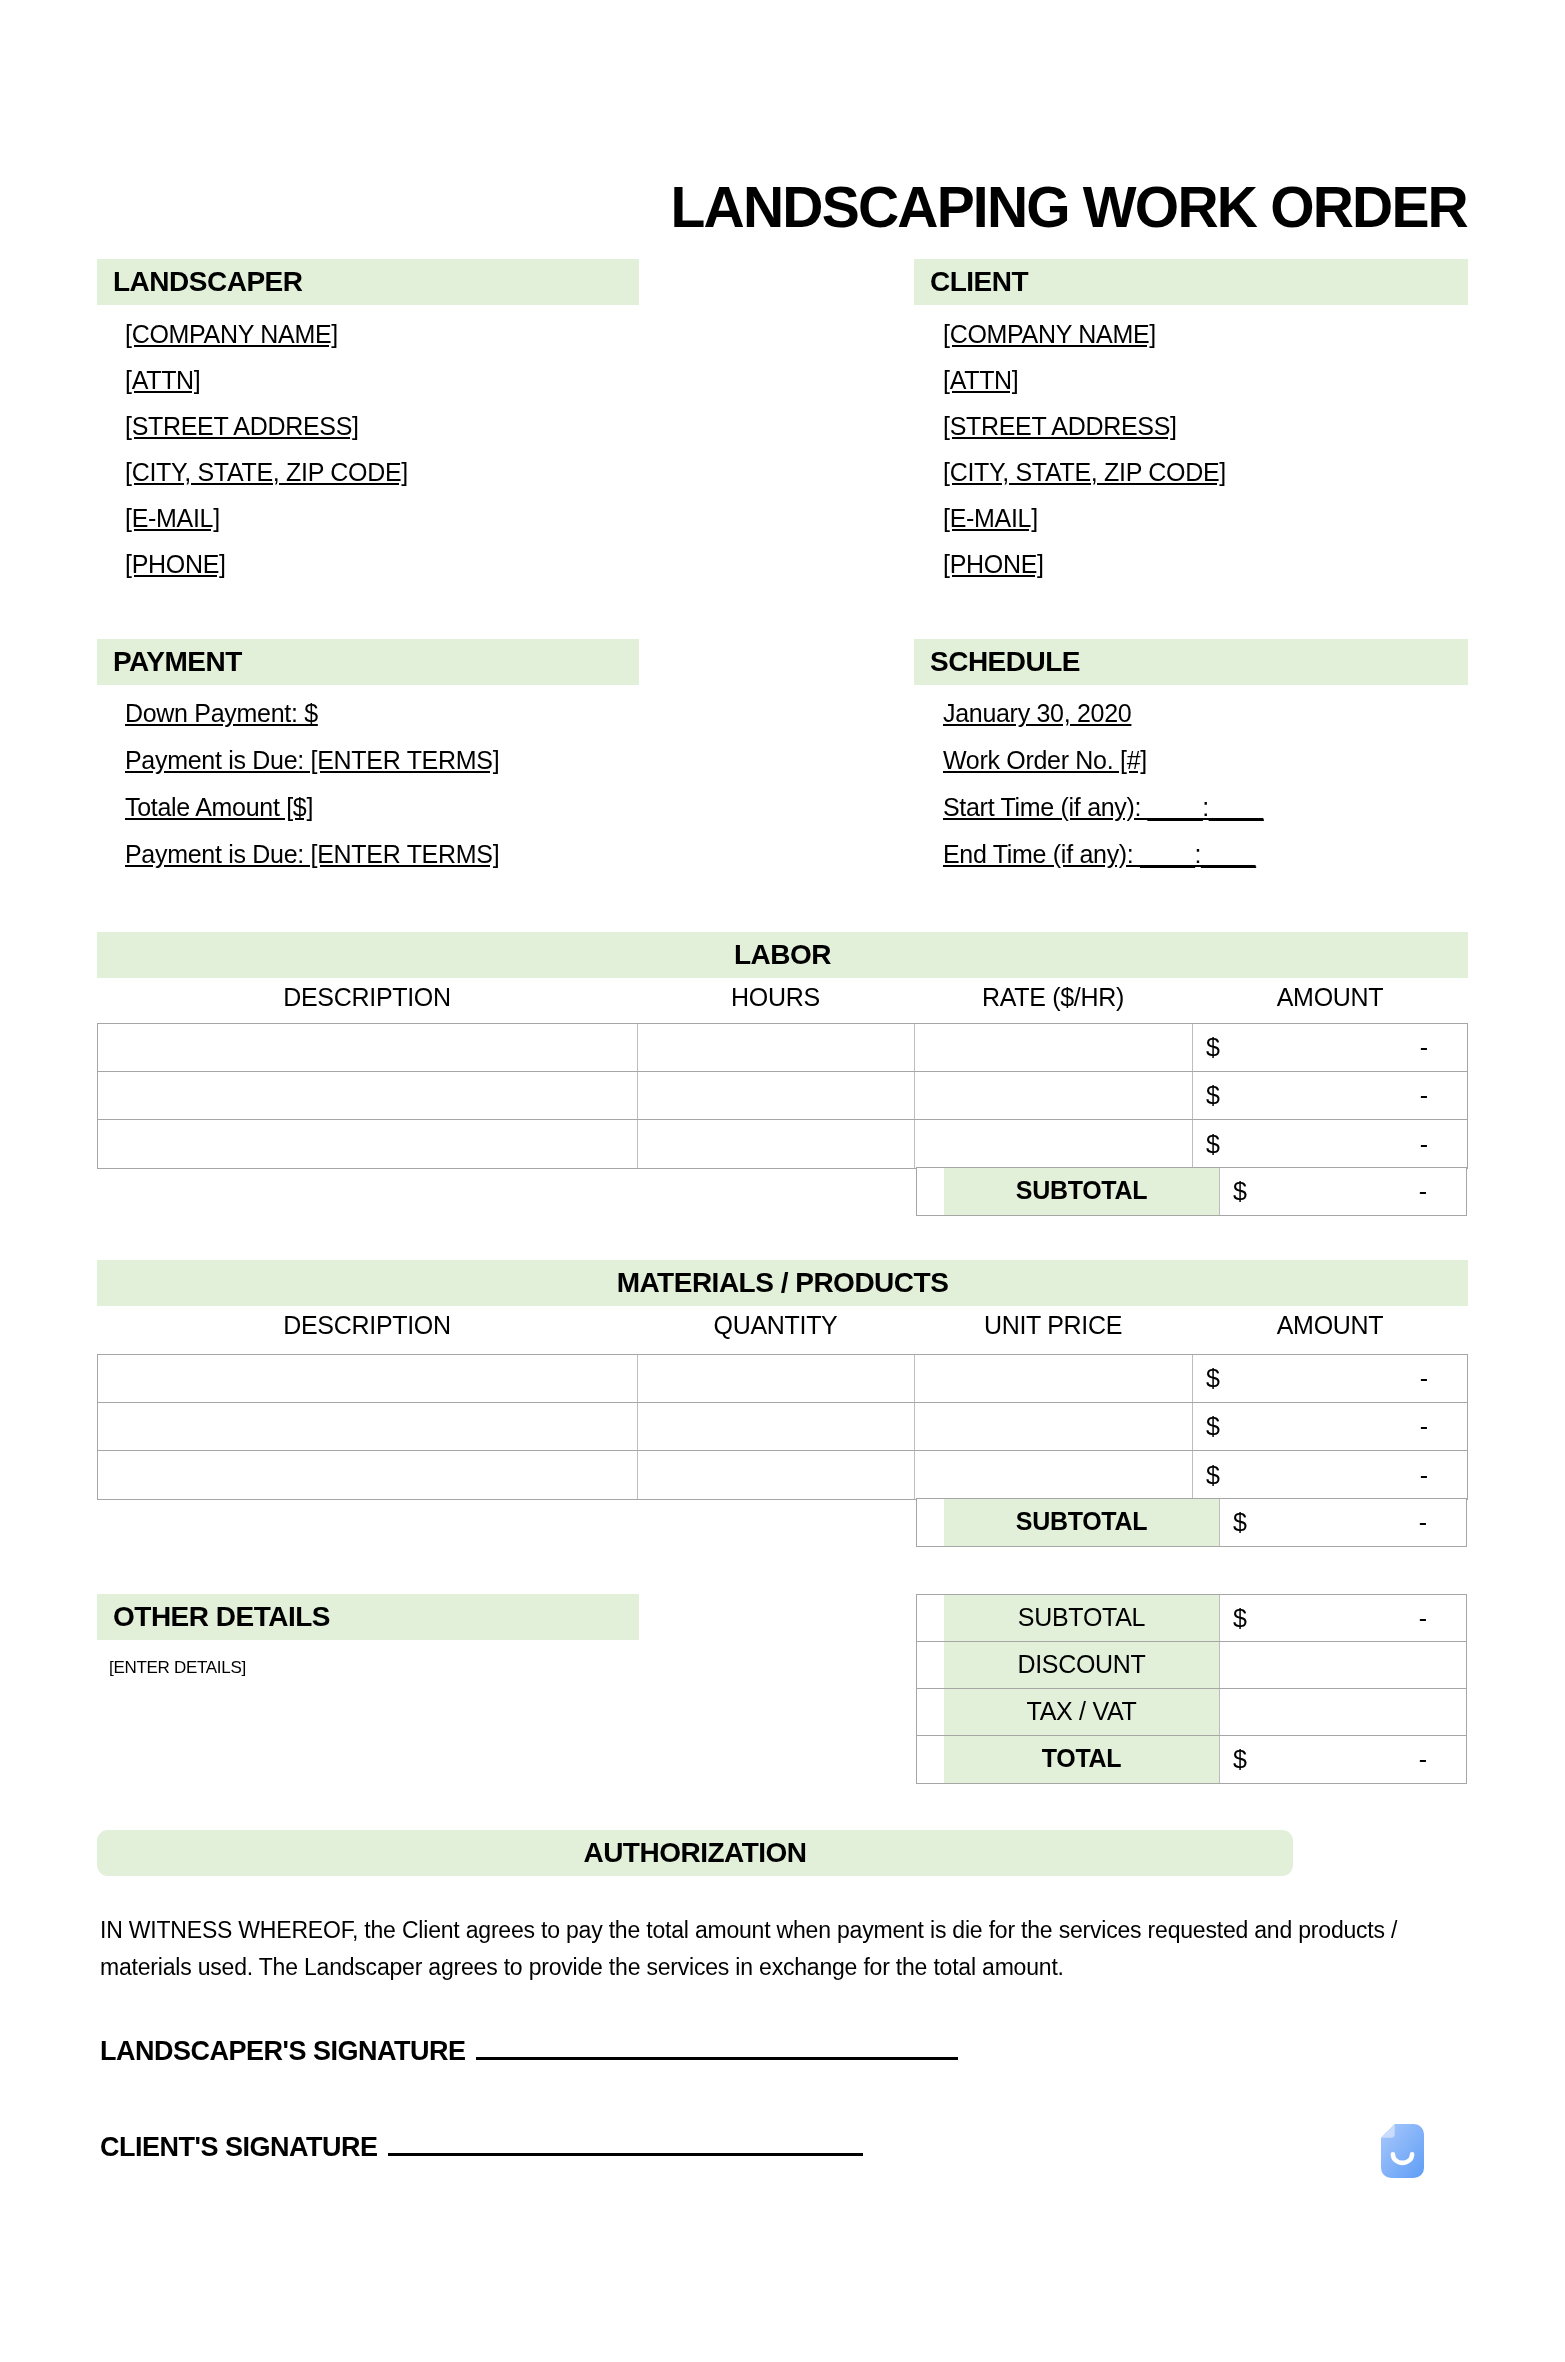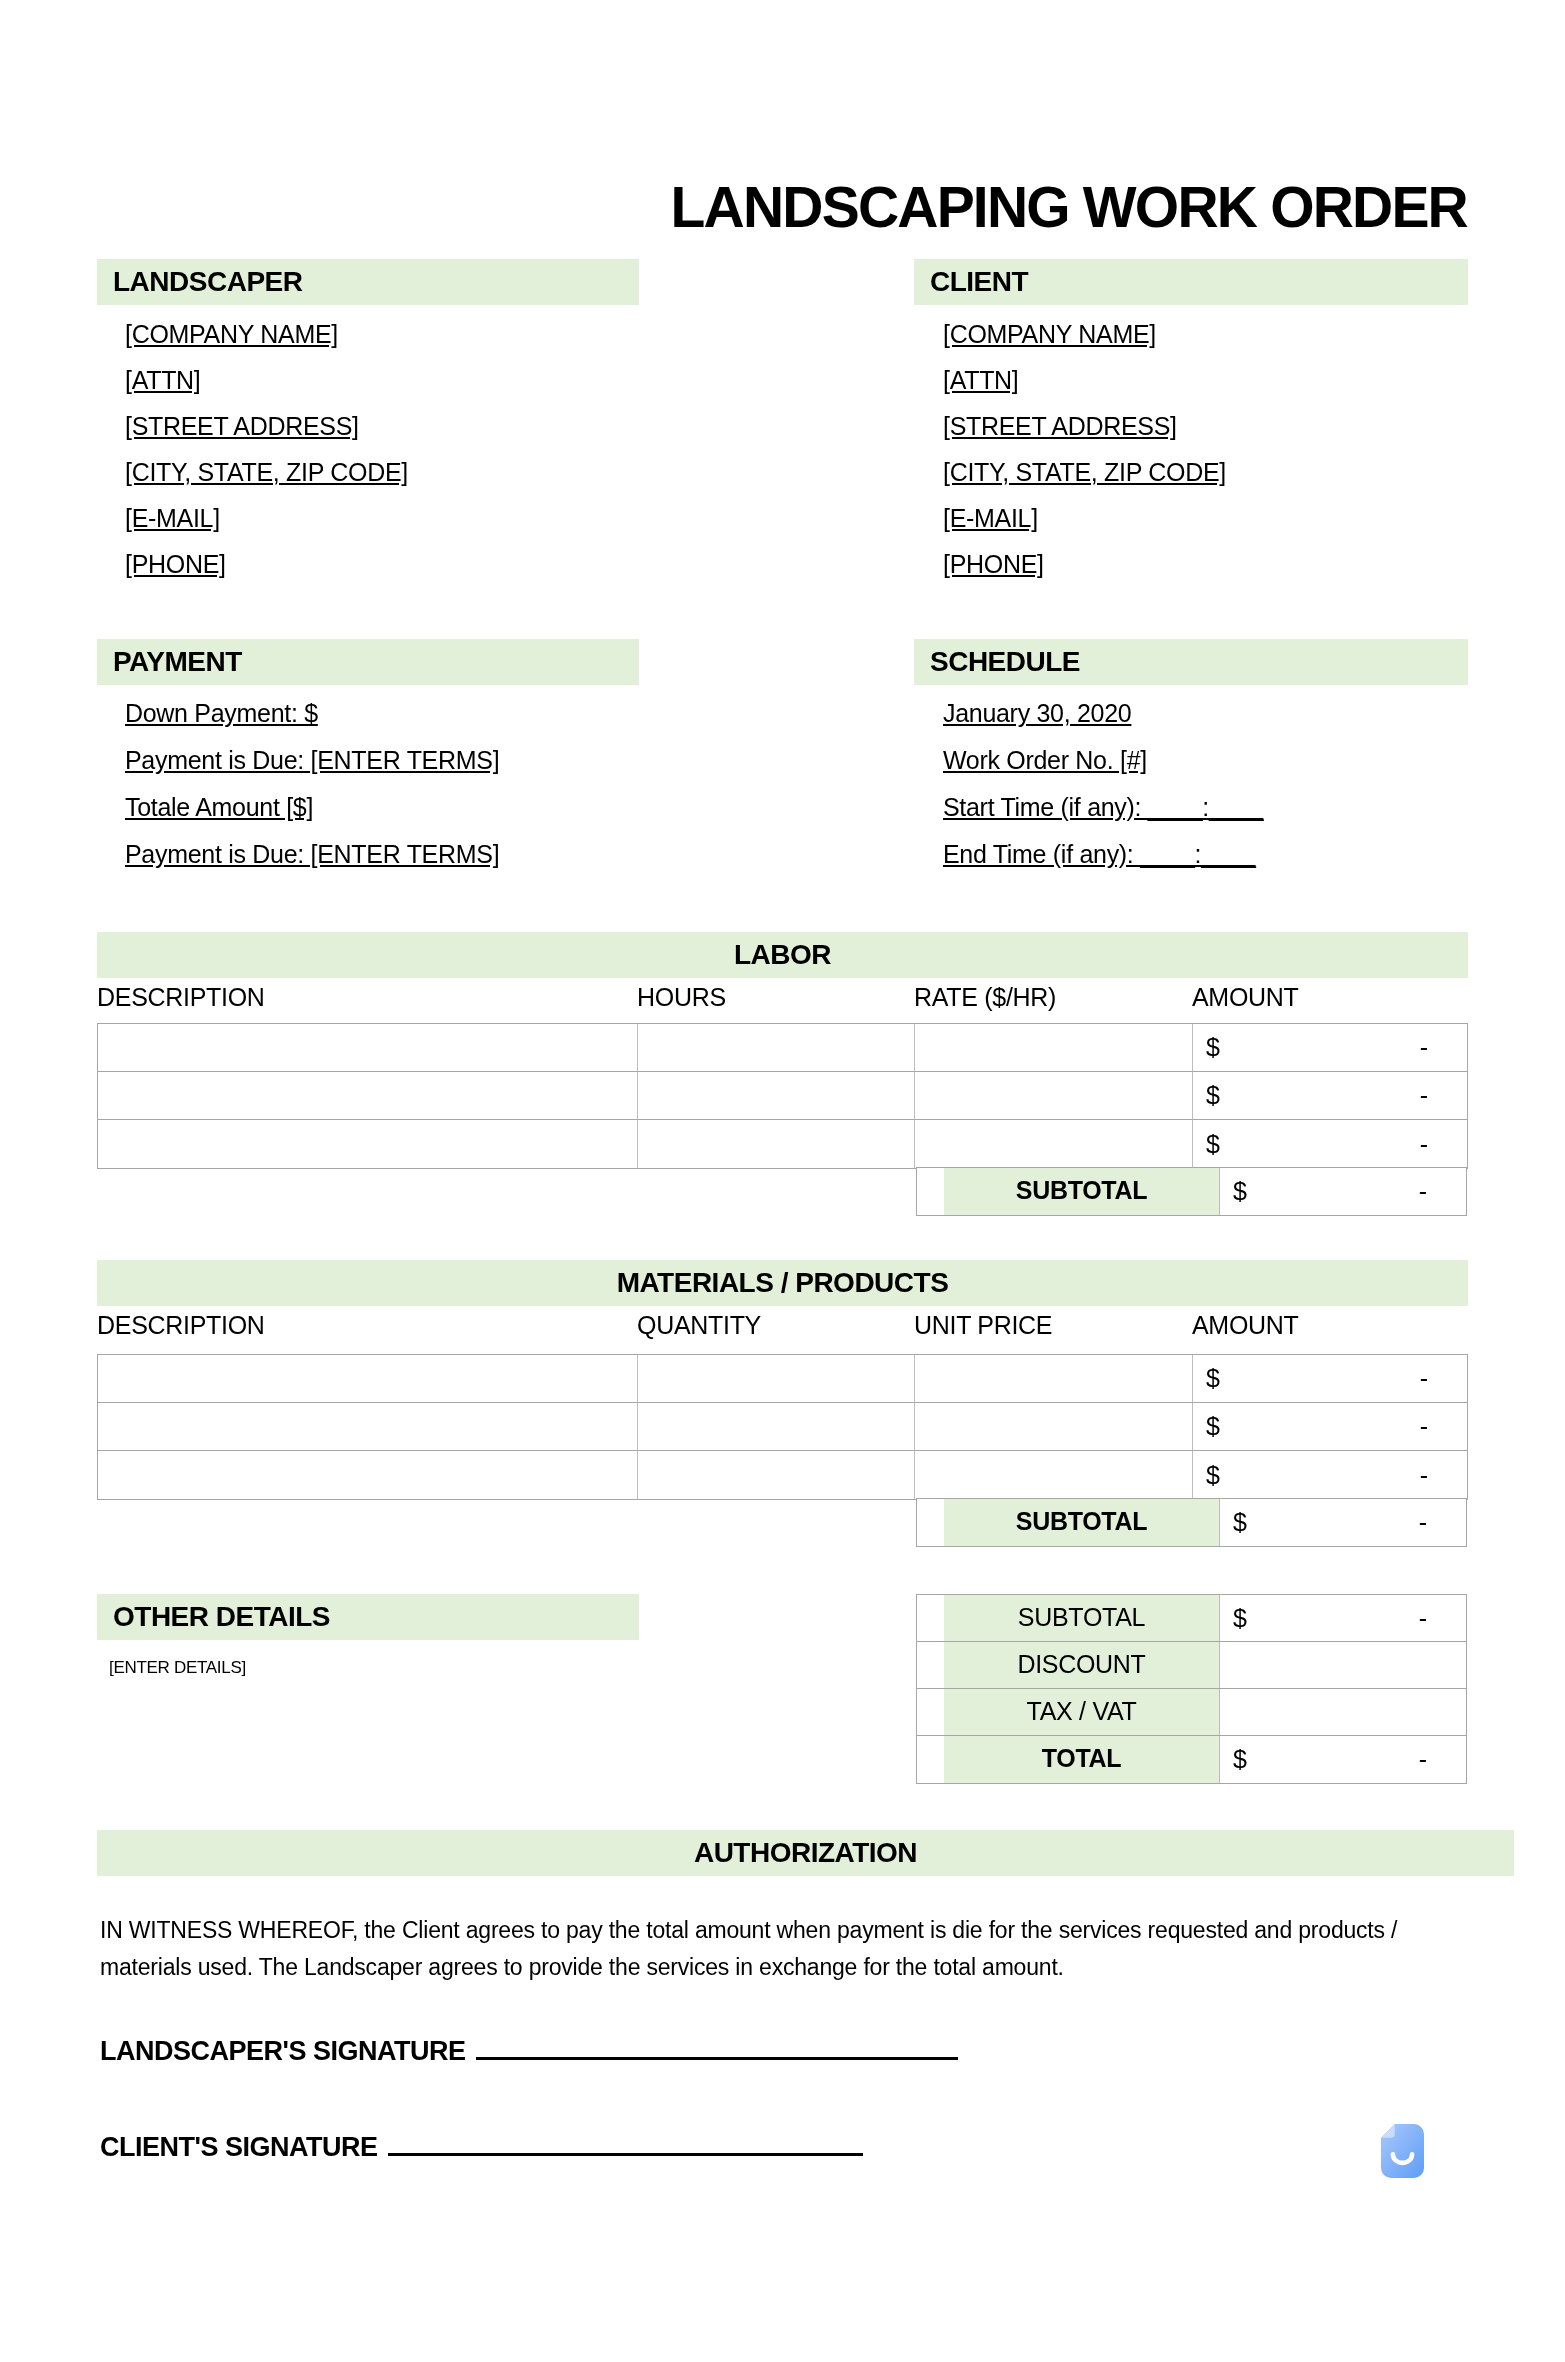--- a/index.html
+++ b/index.html
@@ -27,21 +27,21 @@
 
   .text-block{position:absolute;font-size:25px;letter-spacing:-0.3px;}
   .text-block > div{height:46px;line-height:46px;white-space:nowrap;text-decoration:underline;}
   .text-block.pay > div{height:47px;line-height:47px;}
 
   .col-headers{
     position:absolute;left:97px;width:1371px;display:grid;
     grid-template-columns:540px 277px 278px 1fr;
     font-size:25px;letter-spacing:-0.3px;
   }
-  .col-headers > div{line-height:35px;}
+  .col-headers > div{text-align:center;line-height:35px;}
 
   .tbl{
     position:absolute;left:97px;width:1371px;
     border:1.8px solid var(--table-border);background:#fff;
   }
   .trow{
     display:grid;grid-template-columns:540px 277px 278px 1fr;height:48px;
     border-bottom:1.8px solid var(--table-border);
   }
   .trow:last-child{border-bottom:none;}
@@ -254,21 +254,21 @@
     </div>
     <div class="srow">
       <div class="label-cell bold">TOTAL</div>
       <div class="amount-cell">
         <span>$</span>
         <span>-</span>
       </div>
     </div>
   </div>
 
-  <div class="bar center" style="left:97px;top:1830px;width:1417px;">AUTHORIZATION</div>
+  <div class="bar center" style="left:97px;top:1830px;width:1196px;border-radius:11px;">AUTHORIZATION</div>
 
   <div class="auth-text">IN WITNESS WHEREOF, the Client agrees to pay the total amount when payment is die for the services requested and products / materials used. The Landscaper agrees to provide the services in exchange for the total amount.</div>
 
   <div class="sig-row" style="top:2030px;">
     <span class="sig-label">LANDSCAPER'S SIGNATURE</span>
     <span class="sig-line"></span>
   </div>
 
   <div class="sig-row" style="top:2126px;">
     <span class="sig-label">CLIENT'S SIGNATURE</span>

